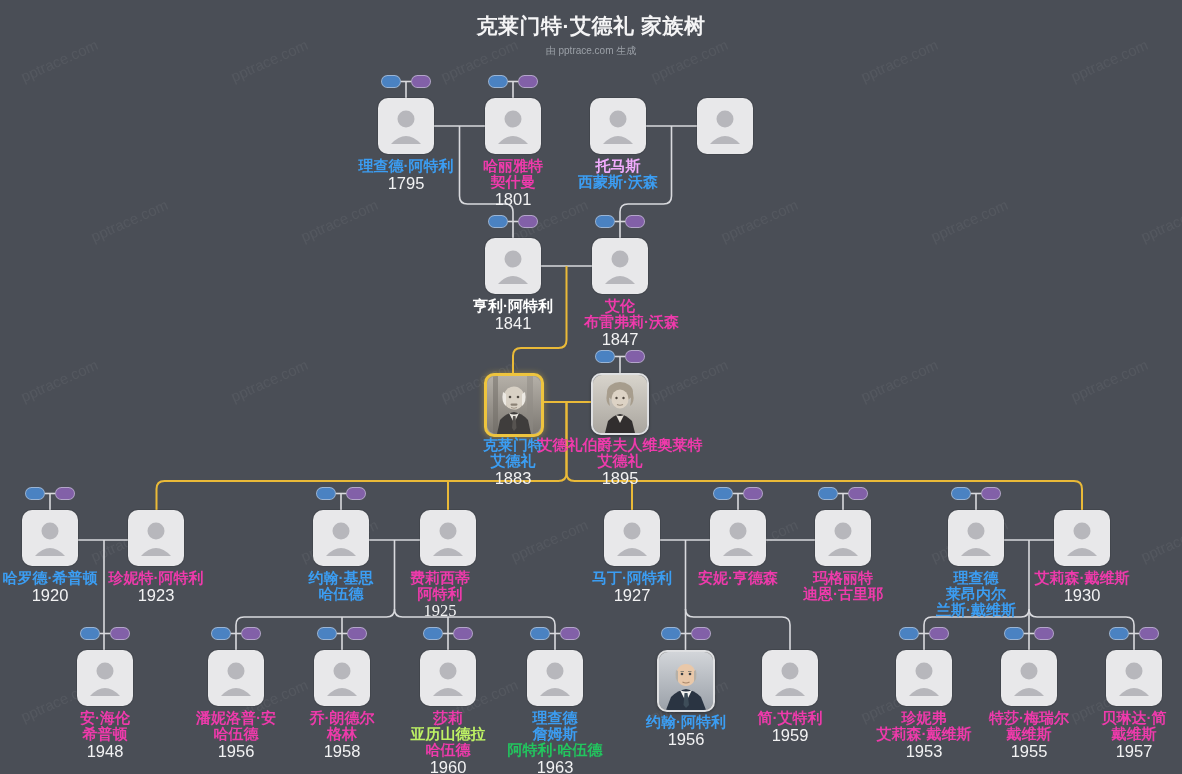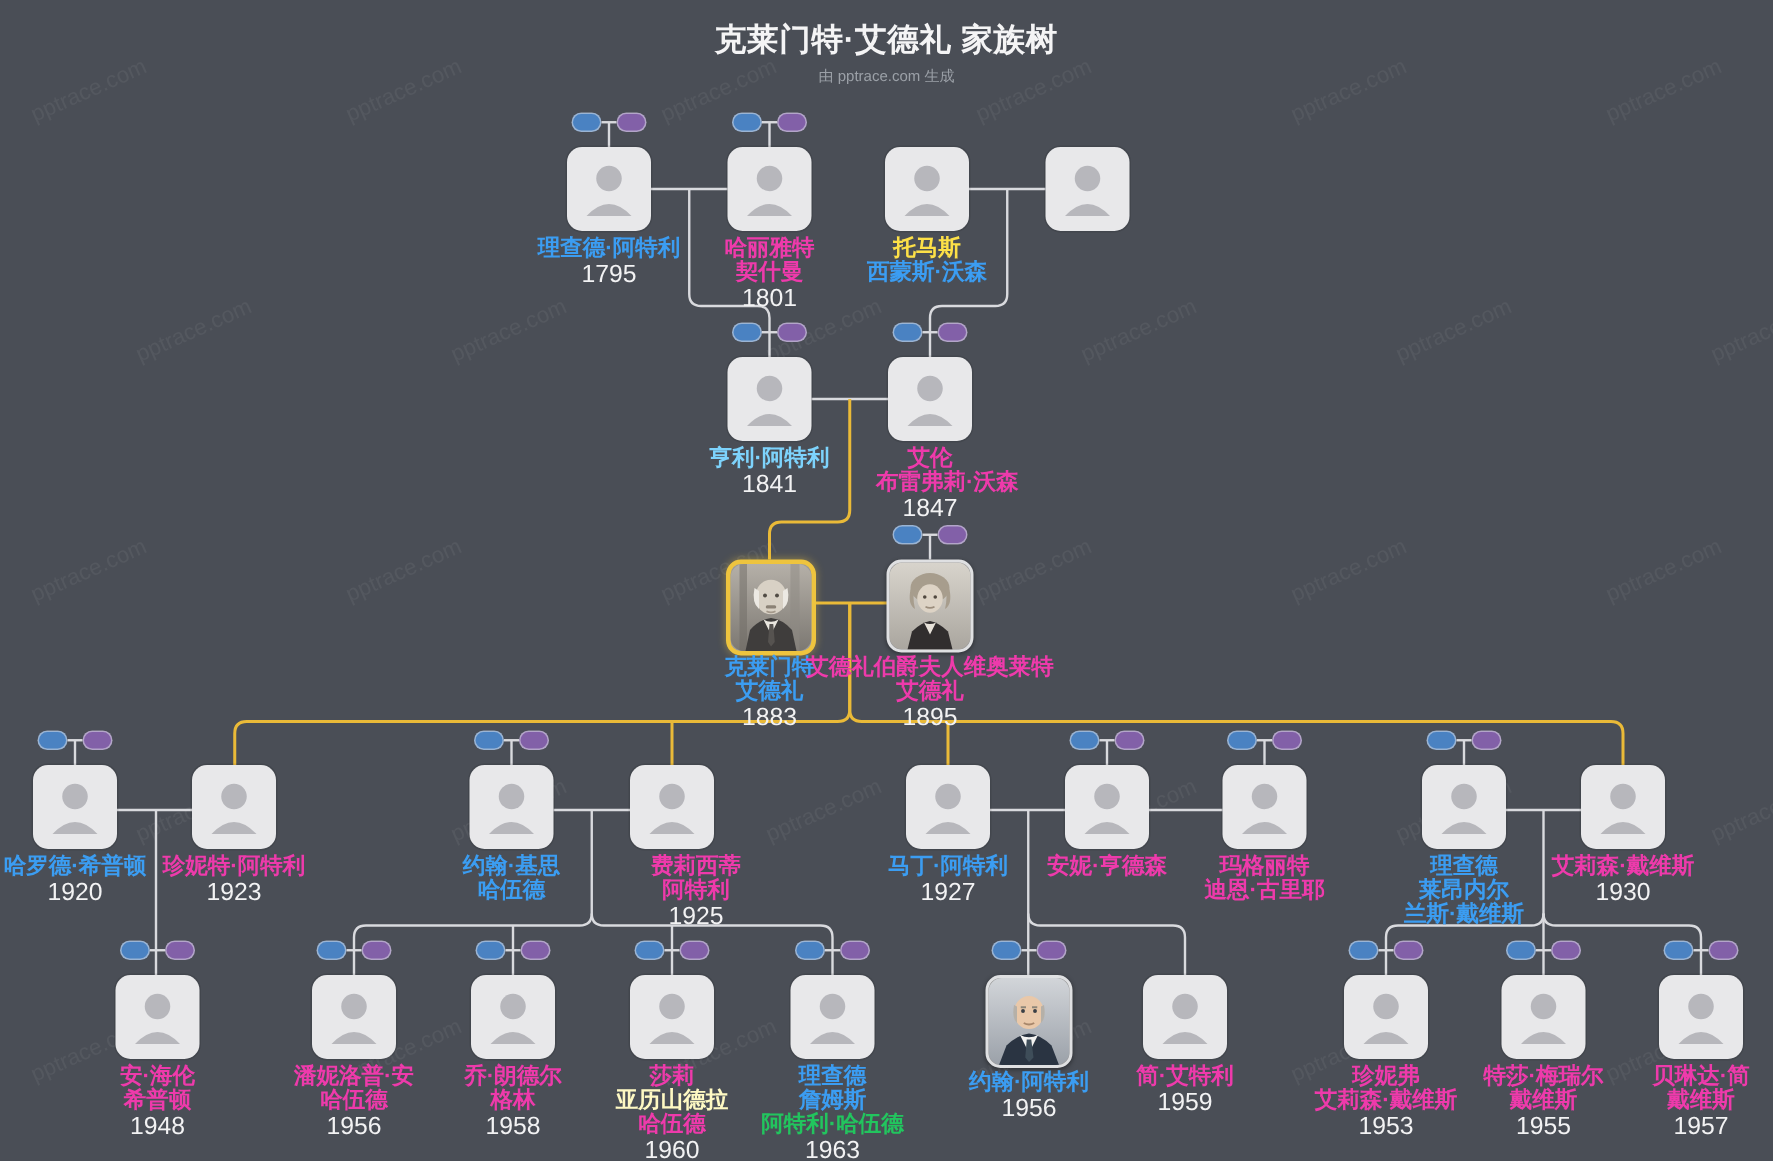--- a/index.html
+++ b/index.html
@@ -147,37 +147,37 @@
         <div class="pill blue" style="background: rgb(74, 130, 194);"></div>
         <div class="pill purple" style="background: rgb(130, 96, 168);"></div>
       </div>
       <div class="card" style="left: 590px; top: 98px;">
         <svg width="56" height="56" viewBox="0 0 56 56">
   <circle cx="28" cy="21" r="8.5" fill="#b7b7bc"></circle>
   <path d="M13,46 Q28,30 43,46 Z" fill="#b7b7bc"></path>
         </svg>
       </div>
       <div class="namebox" style="left: 508px; top: 158px;">
-        <span class="nline" style="color: #fde047;">托马斯</span>
+        <span class="nline" style="color: #f0abfc;">托马斯</span>
         <span class="nline" style="color: rgb(59, 157, 242);">西蒙斯·沃森</span>
       </div>
       <div class="card" style="left: 697px; top: 98px;">
         <svg width="56" height="56" viewBox="0 0 56 56">
   <circle cx="28" cy="21" r="8.5" fill="#b7b7bc"></circle>
   <path d="M13,46 Q28,30 43,46 Z" fill="#b7b7bc"></path>
         </svg>
       </div>
       <div class="card" style="left: 485px; top: 238px;">
         <svg width="56" height="56" viewBox="0 0 56 56">
   <circle cx="28" cy="21" r="8.5" fill="#b7b7bc"></circle>
   <path d="M13,46 Q28,30 43,46 Z" fill="#b7b7bc"></path>
         </svg>
       </div>
       <div class="namebox" style="left: 403px; top: 298px;">
-        <span class="nline" style="color: #7dd3fc;">亨利·阿特利</span>
+        <span class="nline" style="color: #ffffff;">亨利·阿特利</span>
         <span class="year">1841</span>
       </div>
       <div class="pillpair" style="left: 488px; top: 215px;">
         <div class="pill blue" style="background: rgb(74, 130, 194);"></div>
         <div class="pill purple" style="background: rgb(130, 96, 168);"></div>
       </div>
       <div class="card" style="left: 592px; top: 238px;">
         <svg width="56" height="56" viewBox="0 0 56 56">
   <circle cx="28" cy="21" r="8.5" fill="#b7b7bc"></circle>
   <path d="M13,46 Q28,30 43,46 Z" fill="#b7b7bc"></path>
@@ -286,21 +286,21 @@
       <div class="pillpair" style="left: 316px; top: 487px;">
         <div class="pill blue" style="background: rgb(74, 130, 194);"></div>
         <div class="pill purple" style="background: rgb(130, 96, 168);"></div>
       </div>
       <div class="card" style="left: 420px; top: 510px;">
         <svg width="56" height="56" viewBox="0 0 56 56">
   <circle cx="28" cy="21" r="8.5" fill="#b7b7bc"></circle>
   <path d="M13,46 Q28,30 43,46 Z" fill="#b7b7bc"></path>
         </svg>
       </div>
-      <div class="namebox" style="left: 354px; top: 570px;">
+      <div class="namebox" style="left: 330px; top: 570px; font-family: Liberation Serif, serif;">
         <span class="nline" style="color: rgb(238, 58, 171);">费莉西蒂</span>
         <span class="nline" style="color: rgb(238, 58, 171);">阿特利</span>
         <span class="year">1925</span>
       </div>
       <div class="card" style="left: 604px; top: 510px;">
         <svg width="56" height="56" viewBox="0 0 56 56">
   <circle cx="28" cy="21" r="8.5" fill="#b7b7bc"></circle>
   <path d="M13,46 Q28,30 43,46 Z" fill="#b7b7bc"></path>
         </svg>
       </div>
@@ -406,21 +406,21 @@
         <div class="pill purple" style="background: rgb(130, 96, 168);"></div>
       </div>
       <div class="card" style="left: 420px; top: 650px;">
         <svg width="56" height="56" viewBox="0 0 56 56">
   <circle cx="28" cy="21" r="8.5" fill="#b7b7bc"></circle>
   <path d="M13,46 Q28,30 43,46 Z" fill="#b7b7bc"></path>
         </svg>
       </div>
       <div class="namebox" style="left: 338px; top: 710px;">
         <span class="nline" style="color: rgb(238, 58, 171);">莎莉</span>
-        <span class="nline" style="color: #fef9c3;">亚历山德拉</span>
+        <span class="nline" style="color: #bef264;">亚历山德拉</span>
         <span class="nline" style="color: rgb(238, 58, 171);">哈伍德</span>
         <span class="year">1960</span>
       </div>
       <div class="pillpair" style="left: 423px; top: 627px;">
         <div class="pill blue" style="background: rgb(74, 130, 194);"></div>
         <div class="pill purple" style="background: rgb(130, 96, 168);"></div>
       </div>
       <div class="card" style="left: 527px; top: 650px;">
         <svg width="56" height="56" viewBox="0 0 56 56">
   <circle cx="28" cy="21" r="8.5" fill="#b7b7bc"></circle>

